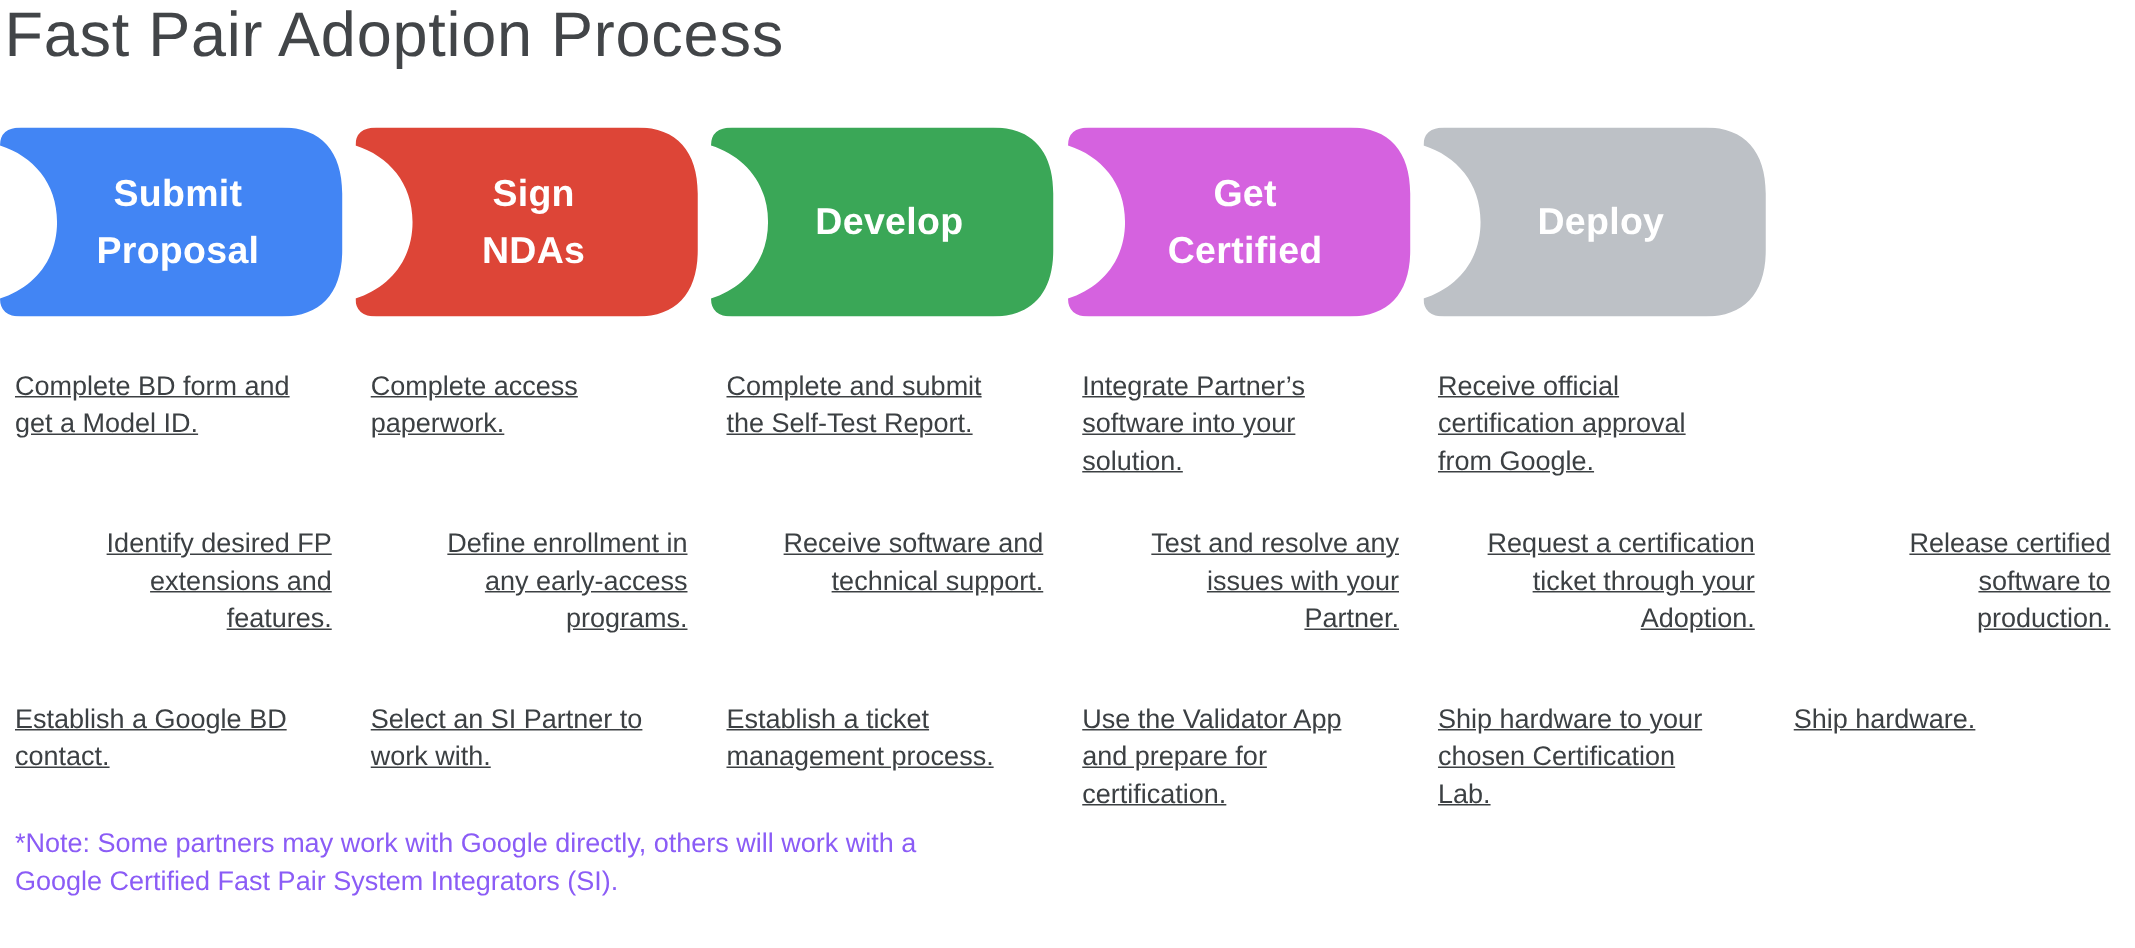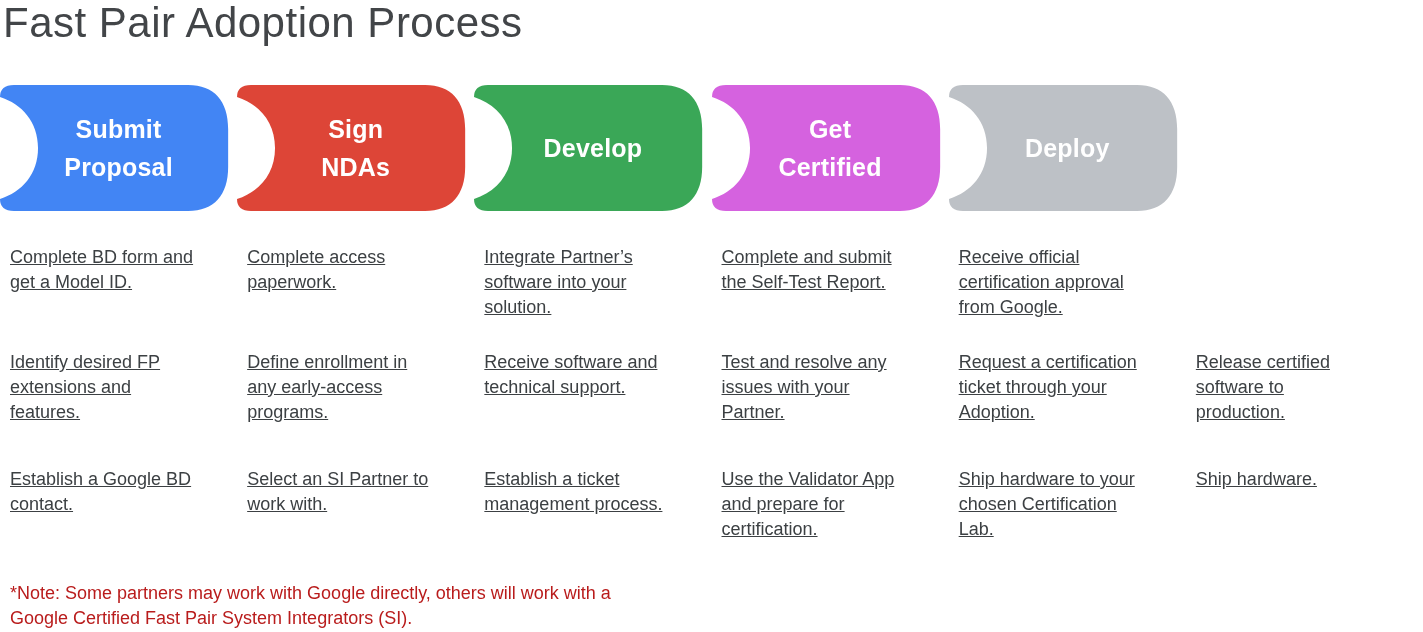--- a/index.html
+++ b/index.html
@@ -61,37 +61,37 @@
     letter-spacing: 0.2px;
   }
   .desc-row {
     position: absolute;
     left: 0;
     width: 1423px;
     display: grid;
     grid-template-columns: repeat(6, 1fr);
   }
   .row1 { top: 245px; }
-  .row2 { top: 350px; }
+  .row2 { top: 350px; text-align: right; }
   .row3 { top: 467px; }
   .step {
     padding: 0 16px 0 10px;
     font-size: 18px;
     line-height: 25px;
     color: #3c4043;
     white-space: pre-line;
     text-decoration: underline;
   }
   .note {
     position: absolute;
     left: 10px;
-    top: 581px;
+    top: 550px;
     font-size: 18px;
     line-height: 25px;
-    color: #b91c1c;
+    color: #8b5cf6;
     white-space: pre-line;
   }
 </style>
 </head>
 <body>
 
 <div class="page">
 
   <div class="title">Fast Pair Adoption Process</div>
 
@@ -136,25 +136,25 @@
       <div class="label">Deploy</div>
     </div>
 
   </div>
 
   <div class="desc-row row1">
     <div class="step">Complete BD form and
 get a Model ID.</div>
     <div class="step">Complete access
 paperwork.</div>
+    <div class="step">Complete and submit
+the Self-Test Report.</div>
     <div class="step">Integrate Partner’s
 software into your
 solution.</div>
-    <div class="step">Complete and submit
-the Self-Test Report.</div>
     <div class="step">Receive official
 certification approval
 from Google.</div>
   </div>
 
   <div class="desc-row row2">
     <div class="step">Identify desired FP
 extensions and
 features.</div>
     <div class="step">Define enrollment in

